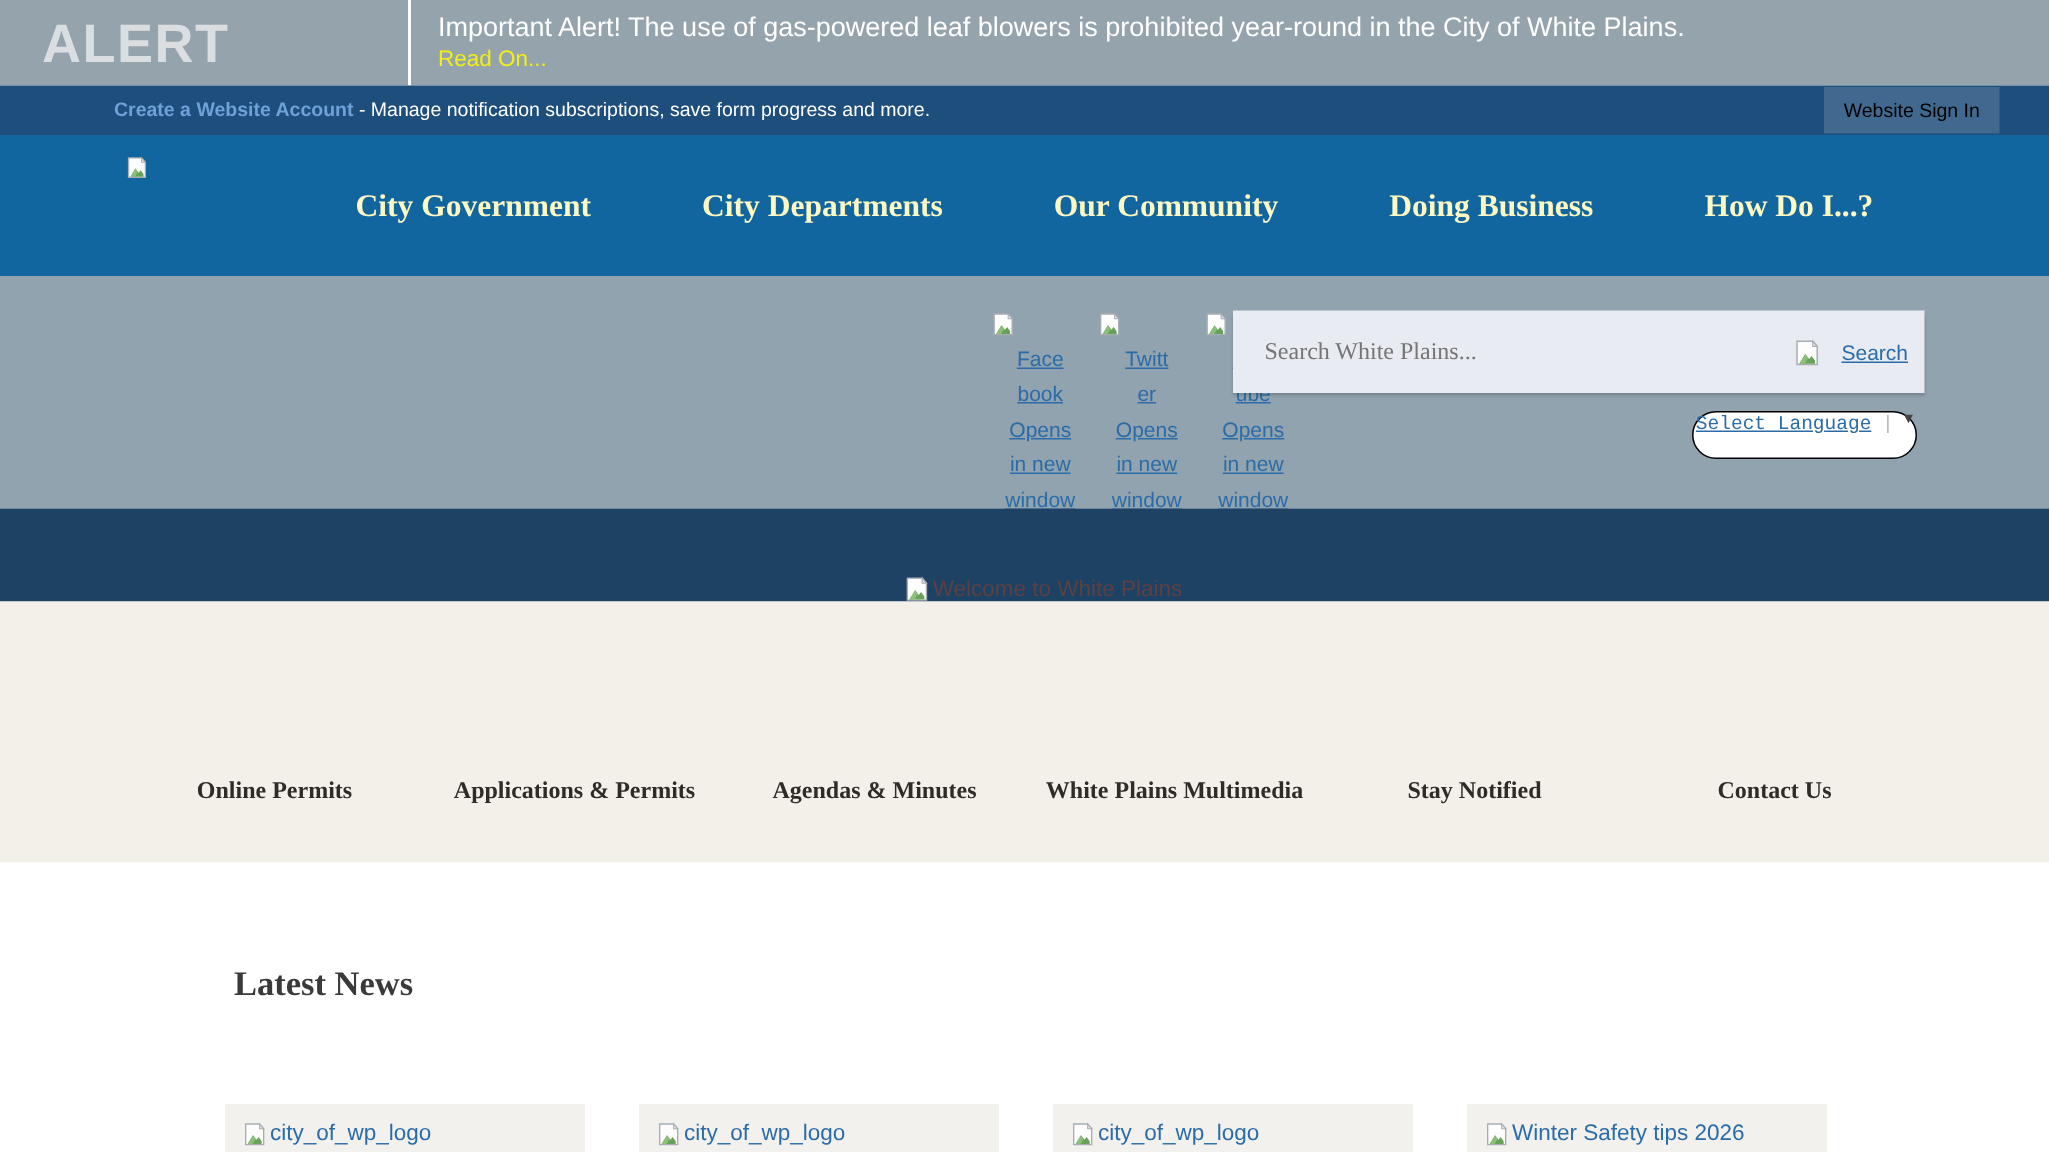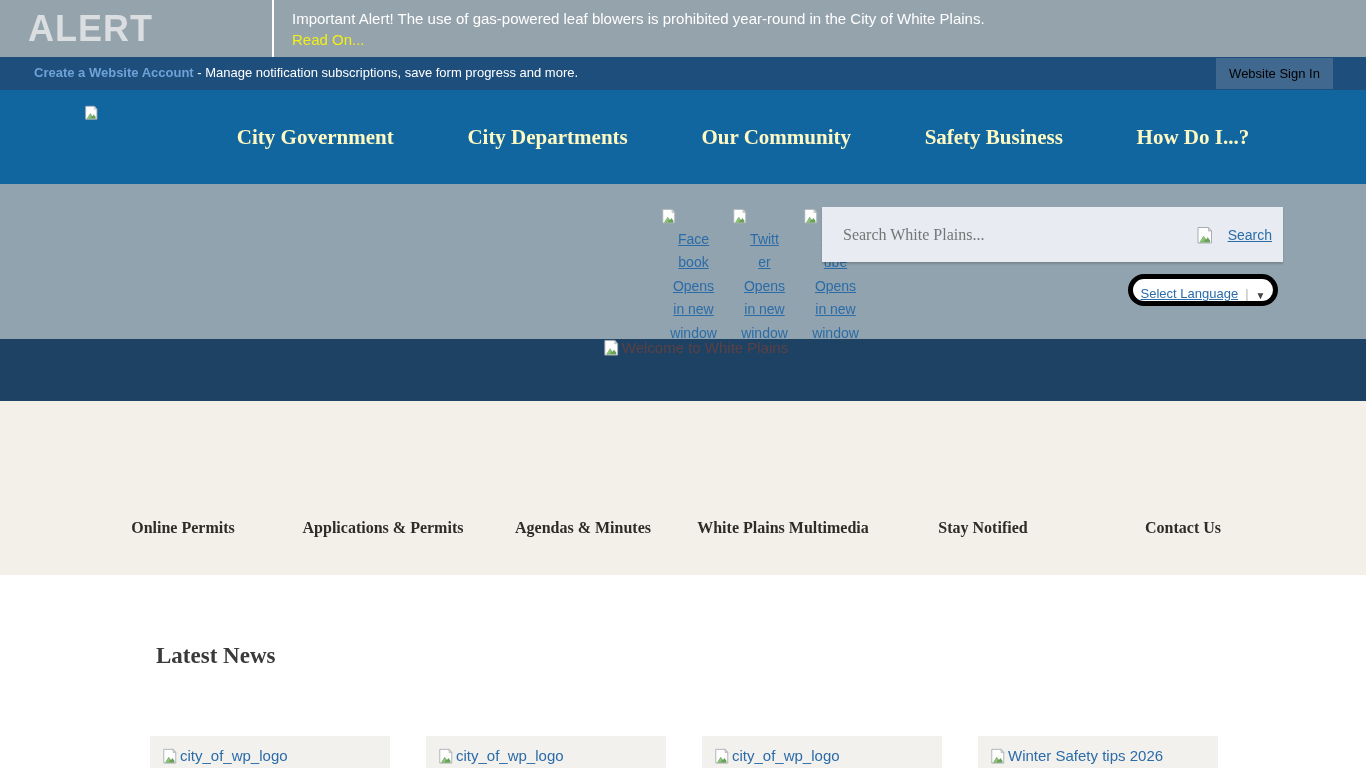--- a/index.html
+++ b/index.html
@@ -17,35 +17,35 @@
   .alert-bar {
     position:absolute; left:0; top:0; width:1366px; height:57px;
     background:var(--alert-bar-bg,#95a3ad); display:flex; align-items:center;
   }
   .alert-label {
     width:272px; padding-left:28px; font-size:36px; font-weight:800;
     letter-spacing:1px; color:#dadee1; line-height:57px;
   }
   .alert-divider { width:2px; height:57px; background:#ffffff; }
   .alert-body { padding-left:18px; padding-top:2px; }
-  .alert-message { color:#ffffff; font-size:15px; line-height:21px; }
+  .alert-message { color:#ffffff; font-size:18px; line-height:21px; }
   .alert-readon {
     color:var(--read-on,#f2ef17); font-size:15px; line-height:22px;
     text-decoration:none; cursor:pointer; display:inline-block;
   }
 
   
   .account-bar {
     position:absolute; left:0; top:57px; width:1366px; height:33px;
     background:var(--account-bar-bg,#1e4e7c); color:#ffffff;
   }
   .account-text { position:absolute; left:34px; top:8px; font-size:13px; }
   .account-link {
     color:var(--account-link,#6ea2d9); font-weight:bold;
-    text-decoration:none; cursor:pointer;
+    text-decoration:none; cursor:pointer;margin-left:42px;
   }
   .signin-btn {
     position:absolute; right:33px; top:1px; width:117px; height:31px;
     background:var(--signin-bg,#41698f); border:none; color:#000000;
     font-size:13px; font-family:"Liberation Sans",sans-serif; cursor:pointer;
   }
 
   
   .nav-bar {
     position:absolute; left:0; top:90px; width:1366px; height:94px;
@@ -83,33 +83,33 @@
     font-family:"Liberation Serif", serif; font-size:16px; color:#333;
     padding-left:21px;
   }
   .search-go {
     display:flex; align-items:center; gap:14px; padding-right:11px;
     color:var(--link-blue,#2b6ca8); font-size:14px; text-decoration:underline;
     cursor:pointer; white-space:nowrap;
   }
   .lang-pill {
     position:absolute; left:1128px; top:90px; width:150px; height:32px;
-    background:#ffffff; border:5px solid #000000; border-radius:16px;
-    display:flex; align-items:flex-end; justify-content:center; gap:7px;
-    cursor:pointer; font-family:Liberation Sans, sans-serif;
+    background:#ffffff; border:1px solid #000000; border-radius:16px;
+    display:flex; align-items:flex-start; justify-content:center; gap:7px;
+    cursor:pointer; font-family:Liberation Mono, monospace;
   }
   .lang-label { color:var(--link-blue,#2b6ca8); font-size:13px; text-decoration:underline; }
   .lang-sep { color:#b5b5b5; font-size:13px; }
   .lang-arrow { color:#444; font-size:10px; }
 
   
   .welcome-bar {
     position:absolute; left:0; top:339px; width:1366px; height:62px;
     background:var(--welcome-bar-bg,#1d4264);
-    display:flex; align-items:flex-start; justify-content:center;
+    display:flex; align-items:flex-end; justify-content:center;
   }
   .welcome-link {
     display:flex; align-items:center; gap:2px;
     color:var(--welcome-text,#5c4043); font-size:15px; text-decoration:none;
     cursor:pointer; margin-left:25px;
   }
 
   
   .quicklinks {
     position:absolute; left:0; top:401px; width:1366px; height:174px;
@@ -174,21 +174,21 @@
         <path d="M2 1.5h10.5L15.5 5v12H2z" fill="#fdfdfd" stroke="#a7adb3"></path>
         <path d="M12.5 1.5 15.5 5h-3z" fill="#e3e6e9" stroke="#a7adb3" stroke-width=".8"></path>
         <path d="M3.5 16.5 7.5 10l2.6 3.4 1.6-2.1 2.3 3.1v2.1z" fill="#69a15a"></path>
         <path d="M3.5 16.5 7.5 10l2 2.7-2.3 3.8z" fill="#8cbf7a"></path>
       </svg>
     </span>
     <nav class="nav-items">
       <a class="nav-item">City Government</a>
       <a class="nav-item">City Departments</a>
       <a class="nav-item">Our Community</a>
-      <a class="nav-item">Safety Business</a>
+      <a class="nav-item">Doing Business</a>
       <a class="nav-item">How Do I...?</a>
     </nav>
   </div>
 
   <div class="social-section">
     <div class="social-links">
       <a class="social-link">
         <svg class="bi" width="16" height="16" viewBox="0 0 18 18" aria-hidden="true">
           <path d="M2 1.5h10.5L15.5 5v12H2z" fill="#fdfdfd" stroke="#a7adb3"></path>
           <path d="M12.5 1.5 15.5 5h-3z" fill="#e3e6e9" stroke="#a7adb3" stroke-width=".8"></path>

